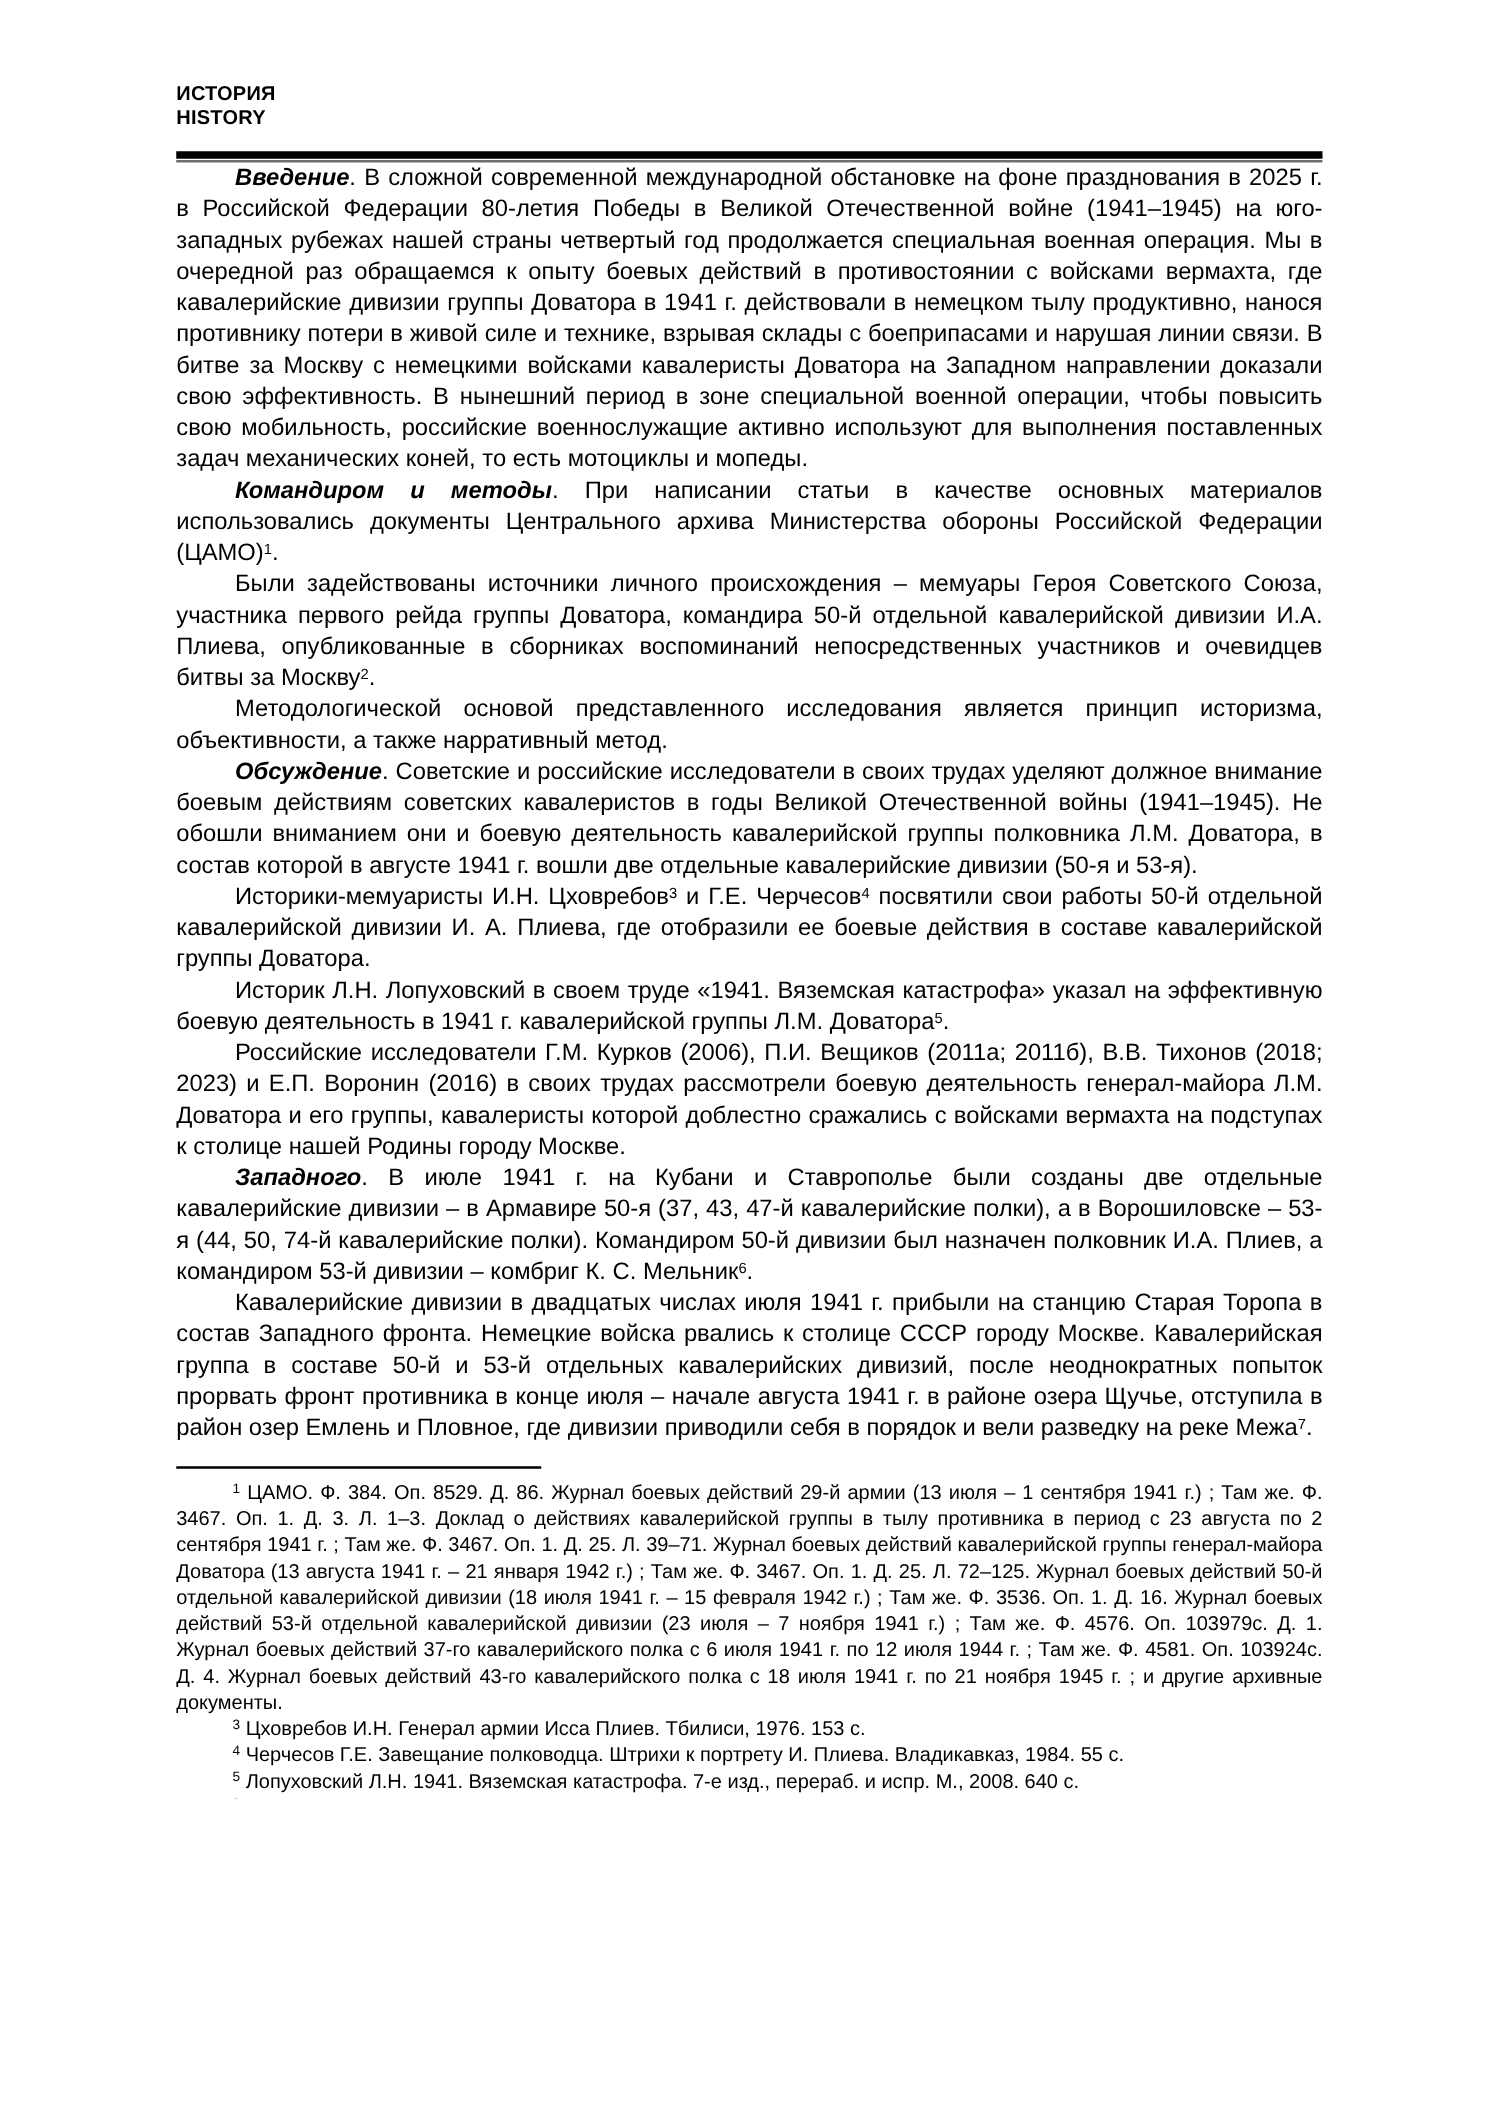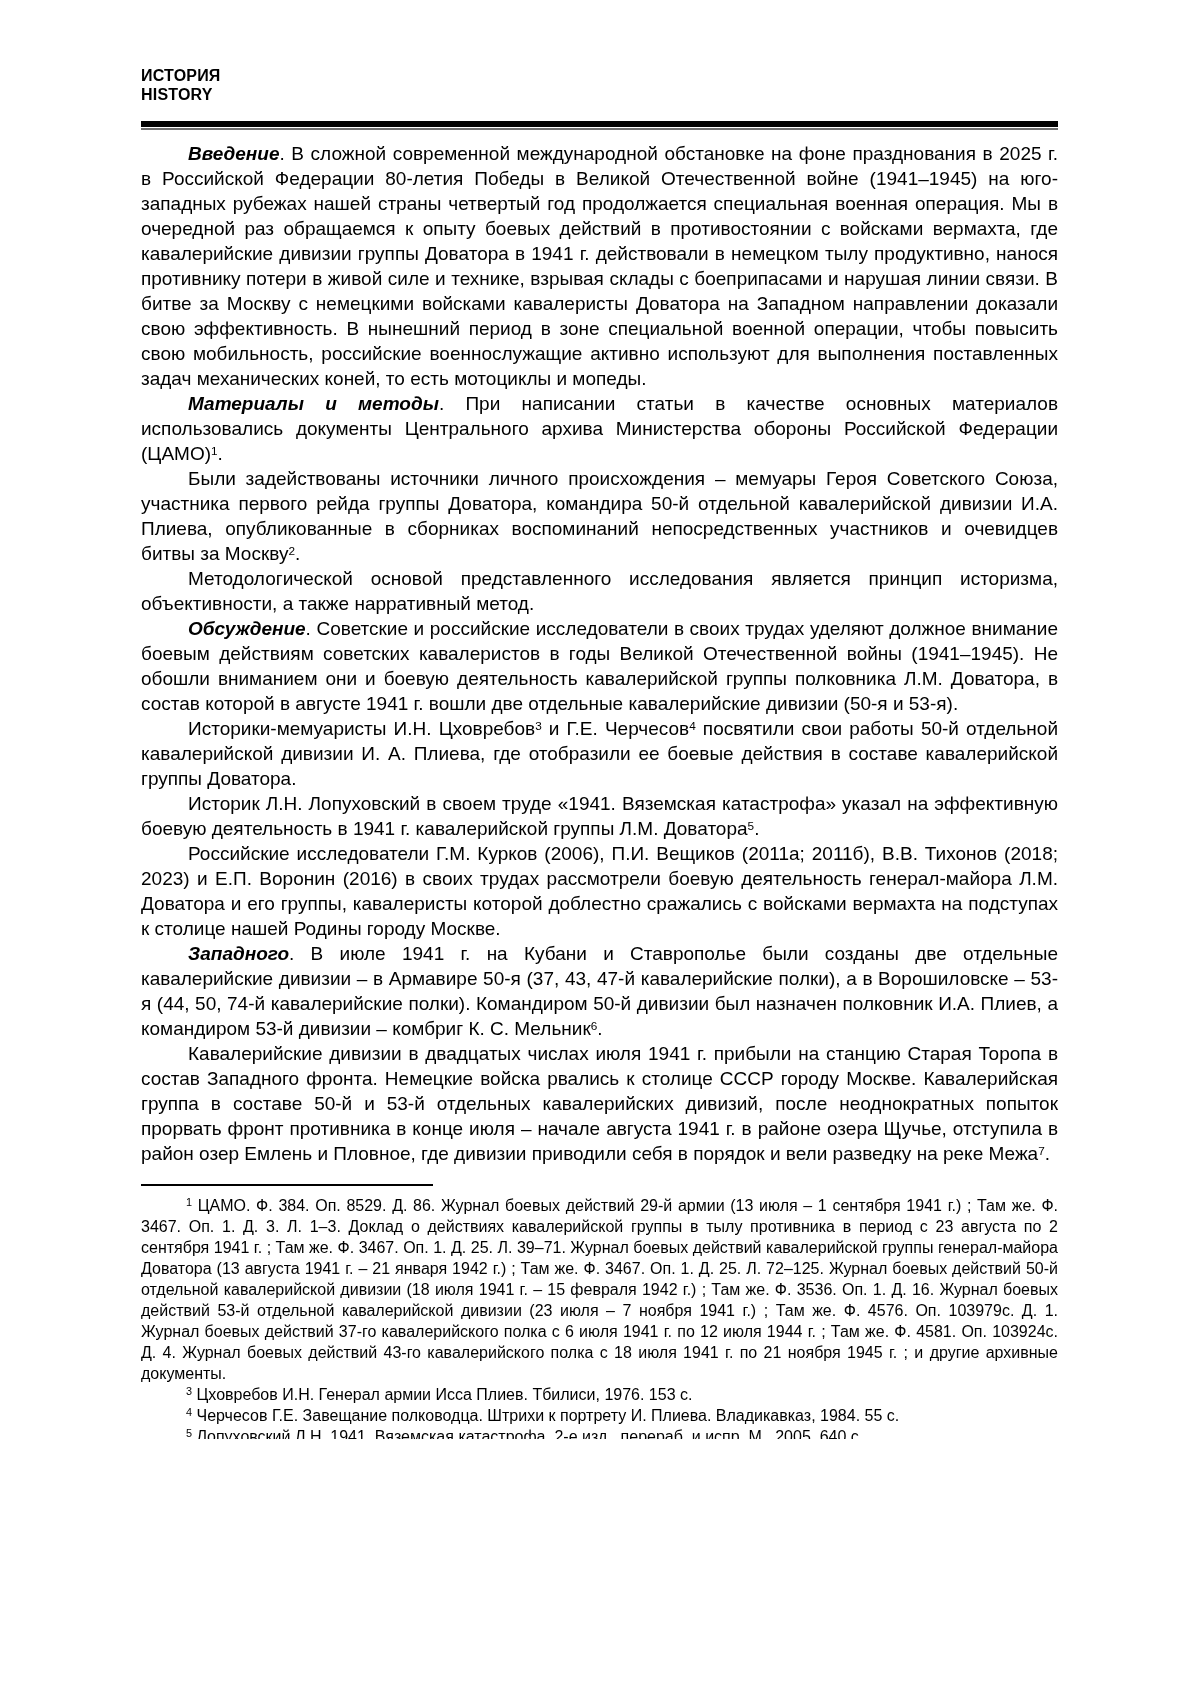--- a/index.html
+++ b/index.html
@@ -18,21 +18,21 @@
   .running-header {
     font-weight: bold;
     font-size: 16px;
     line-height: 19px;
     letter-spacing: 0.2px;
   }
   .header-rule { margin-top: 17px; }
   .header-rule .thick { height: 6px; background: #000; }
   .header-rule .thin  { height: 2px; background: #6e6e6e; margin-top: 1px; }
 
-  .article-body { margin-top: 11px; }
+  .article-body { }
   .article-body p {
     margin: 0;
     font-size: 19px;
     line-height: 25px;
     text-align: justify;
     text-indent: 47px;
   }
   .lead { font-weight: bold; font-style: italic; }
 
   sup {
@@ -69,35 +69,35 @@
     <div>HISTORY</div>
   </header>
 
   <div class="header-rule">
     <div class="thick"></div>
     <div class="thin"></div>
   </div>
 
   <main class="article-body">
       <p><span class="lead">Введение</span><span>. В сложной современной международной обстановке на фоне празднования в 2025 г. в Российской Федерации 80-летия Победы в Великой Отечественной войне (1941–1945) на юго-западных рубежах нашей страны четвертый год продолжается специальная военная операция. Мы в очередной раз обращаемся к опыту боевых действий в противостоянии с войсками вермахта, где кавалерийские дивизии группы Доватора в 1941 г. действовали в немецком тылу продуктивно, нанося противнику потери в живой силе и технике, взрывая склады с боеприпасами и нарушая линии связи. В битве за Москву с немецкими войсками кавалеристы Доватора на Западном направлении доказали свою эффективность. В нынешний период в зоне специальной военной операции, чтобы повысить свою мобильность, российские военнослужащие активно используют для выполнения поставленных задач механических коней, то есть мотоциклы и мопеды.</span></p>
-      <p><span class="lead">Материалы и методы</span><span>. При написании статьи в качестве основных материалов использовались документы Центрального архива Министерства обороны Российской Федерации (ЦАМО)</span><sup>1</sup><span>.</span></p>
+      <p><span class="lead">Командиром и методы</span><span>. При написании статьи в качестве основных материалов использовались документы Центрального архива Министерства обороны Российской Федерации (ЦАМО)</span><sup>1</sup><span>.</span></p>
       <p><span>Были задействованы источники личного происхождения – мемуары Героя Советского Союза, участника первого рейда группы Доватора, командира 50-й отдельной кавалерийской дивизии И.А. Плиева, опубликованные в сборниках воспоминаний непосредственных участников и очевидцев битвы за Москву</span><sup>2</sup><span>.</span></p>
       <p><span>Методологической основой представленного исследования является принцип историзма, объективности, а также нарративный метод.</span></p>
       <p><span class="lead">Обсуждение</span><span>. Советские и российские исследователи в своих трудах уделяют должное внимание боевым действиям советских кавалеристов в годы Великой Отечественной войны (1941–1945). Не обошли вниманием они и боевую деятельность кавалерийской группы полковника Л.М. Доватора, в состав которой в августе 1941 г. вошли две отдельные кавалерийские дивизии (50-я и 53-я).</span></p>
       <p><span>Историки-мемуаристы И.Н. Цховребов</span><sup>3</sup><span> и Г.Е. Черчесов</span><sup>4</sup><span> посвятили свои работы 50-й отдельной кавалерийской дивизии И. А. Плиева, где отобразили ее боевые действия в составе кавалерийской группы Доватора.</span></p>
       <p><span>Историк Л.Н. Лопуховский в своем труде «1941. Вяземская катастрофа» указал на эффективную боевую деятельность в 1941 г. кавалерийской группы Л.М. Доватора</span><sup>5</sup><span>.</span></p>
       <p><span>Российские исследователи Г.М. Курков (2006), П.И. Вещиков (2011а; 2011б), В.В. Тихонов (2018; 2023) и Е.П. Воронин (2016) в своих трудах рассмотрели боевую деятельность генерал-майора Л.М. Доватора и его группы, кавалеристы которой доблестно сражались с войсками вермахта на подступах к столице нашей Родины городу Москве.</span></p>
       <p><span class="lead">Западного</span><span>. В июле 1941 г. на Кубани и Ставрополье были созданы две отдельные кавалерийские дивизии – в Армавире 50-я (37, 43, 47-й кавалерийские полки), а в Ворошиловске – 53-я (44, 50, 74-й кавалерийские полки). Командиром 50-й дивизии был назначен полковник И.А. Плиев, а командиром 53-й дивизии – комбриг К. С. Мельник</span><sup>6</sup><span>.</span></p>
       <p><span>Кавалерийские дивизии в двадцатых числах июля 1941 г. прибыли на станцию Старая Торопа в состав Западного фронта. Немецкие войска рвались к столице СССР городу Москве. Кавалерийская группа в составе 50-й и 53-й отдельных кавалерийских дивизий, после неоднократных попыток прорвать фронт противника в конце июля – начале августа 1941 г. в районе озера Щучье, отступила в район озер Емлень и Пловное, где дивизии приводили себя в порядок и вели разведку на реке Межа</span><sup>7</sup><span>.</span></p>
     </main>
 
   <div class="fn-separator"></div>
 
   <section class="footnotes">
       <p><sup>1</sup><span> ЦАМО. Ф. 384. Оп. 8529. Д. 86. Журнал боевых действий 29-й армии (13 июля – 1 сентября 1941 г.) ; Там же. Ф. 3467. Оп. 1. Д. 3. Л. 1–3. Доклад о действиях кавалерийской группы в тылу противника в период с 23 августа по 2 сентября 1941 г. ; Там же. Ф. 3467. Оп. 1. Д. 25. Л. 39–71. Журнал боевых действий кавалерийской группы генерал-майора Доватора (13 августа 1941 г. – 21 января 1942 г.) ; Там же. Ф. 3467. Оп. 1. Д. 25. Л. 72–125. Журнал боевых действий 50-й отдельной кавалерийской дивизии (18 июля 1941 г. – 15 февраля 1942 г.) ; Там же. Ф. 3536. Оп. 1. Д. 16. Журнал боевых действий 53-й отдельной кавалерийской дивизии (23 июля – 7 ноября 1941 г.) ; Там же. Ф. 4576. Оп. 103979с. Д. 1. Журнал боевых действий 37-го кавалерийского полка с 6 июля 1941 г. по 12 июля 1944 г. ; Там же. Ф. 4581. Оп. 103924с. Д. 4. Журнал боевых действий 43-го кавалерийского полка с 18 июля 1941 г. по 21 ноября 1945 г. ; и другие архивные документы.</span></p>
       <p><sup>3</sup><span> Цховребов И.Н. Генерал армии Исса Плиев. Тбилиси, 1976. 153 с.</span></p>
       <p><sup>4</sup><span> Черчесов Г.Е. Завещание полководца. Штрихи к портрету И. Плиева. Владикавказ, 1984. 55 с.</span></p>
-      <p><sup>5</sup><span> Лопуховский Л.Н. 1941. Вяземская катастрофа. 2-е изд., перераб. и испр. М., 2005. 640 с.</span></p>
+      <p><sup>5</sup><span> Лопуховский Л.Н. 1941. Вяземская катастрофа. 7-е изд., перераб. и испр. М., 2008. 640 с.</span></p>
       <p><sup>6</sup><span> Цховребов И.Н. Указ. соч. С. 6.</span></p>
       <p><sup>7</sup><span> ЦАМО. Ф. 3467. Оп. 1. Д. 25. Л. 39.</span></p>
     </section>
 
 </div>
 
 </body></html>

